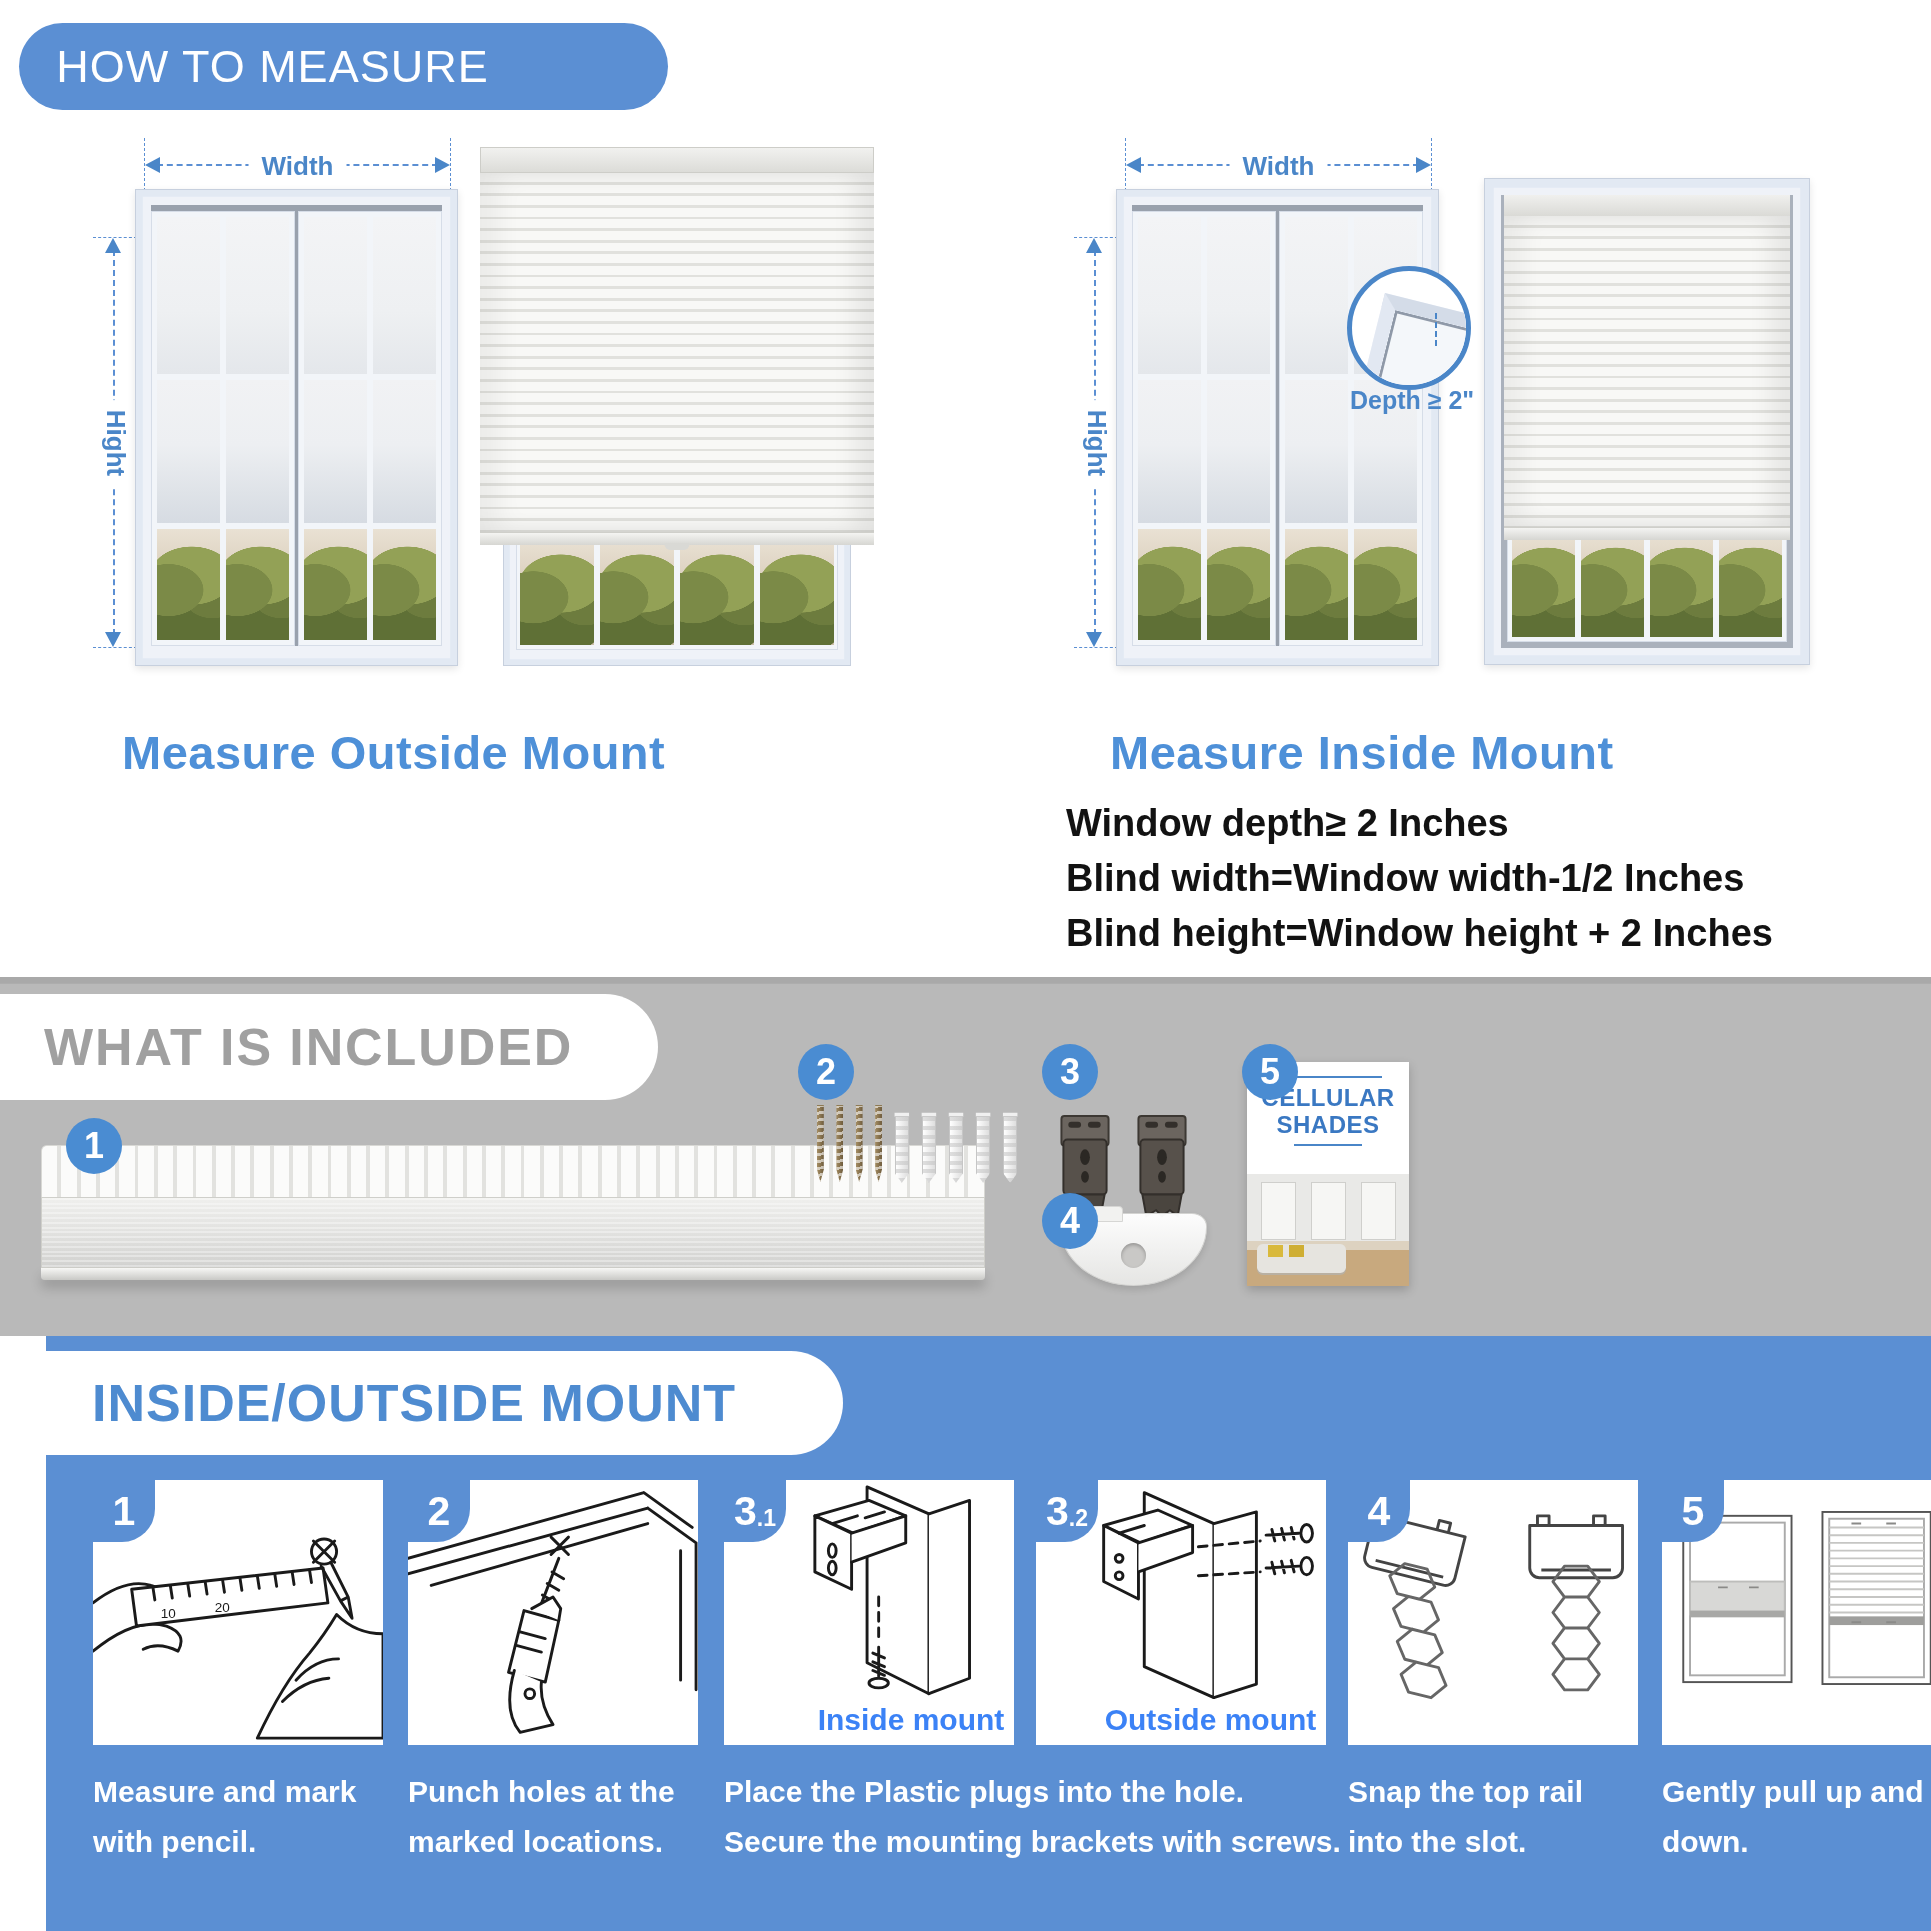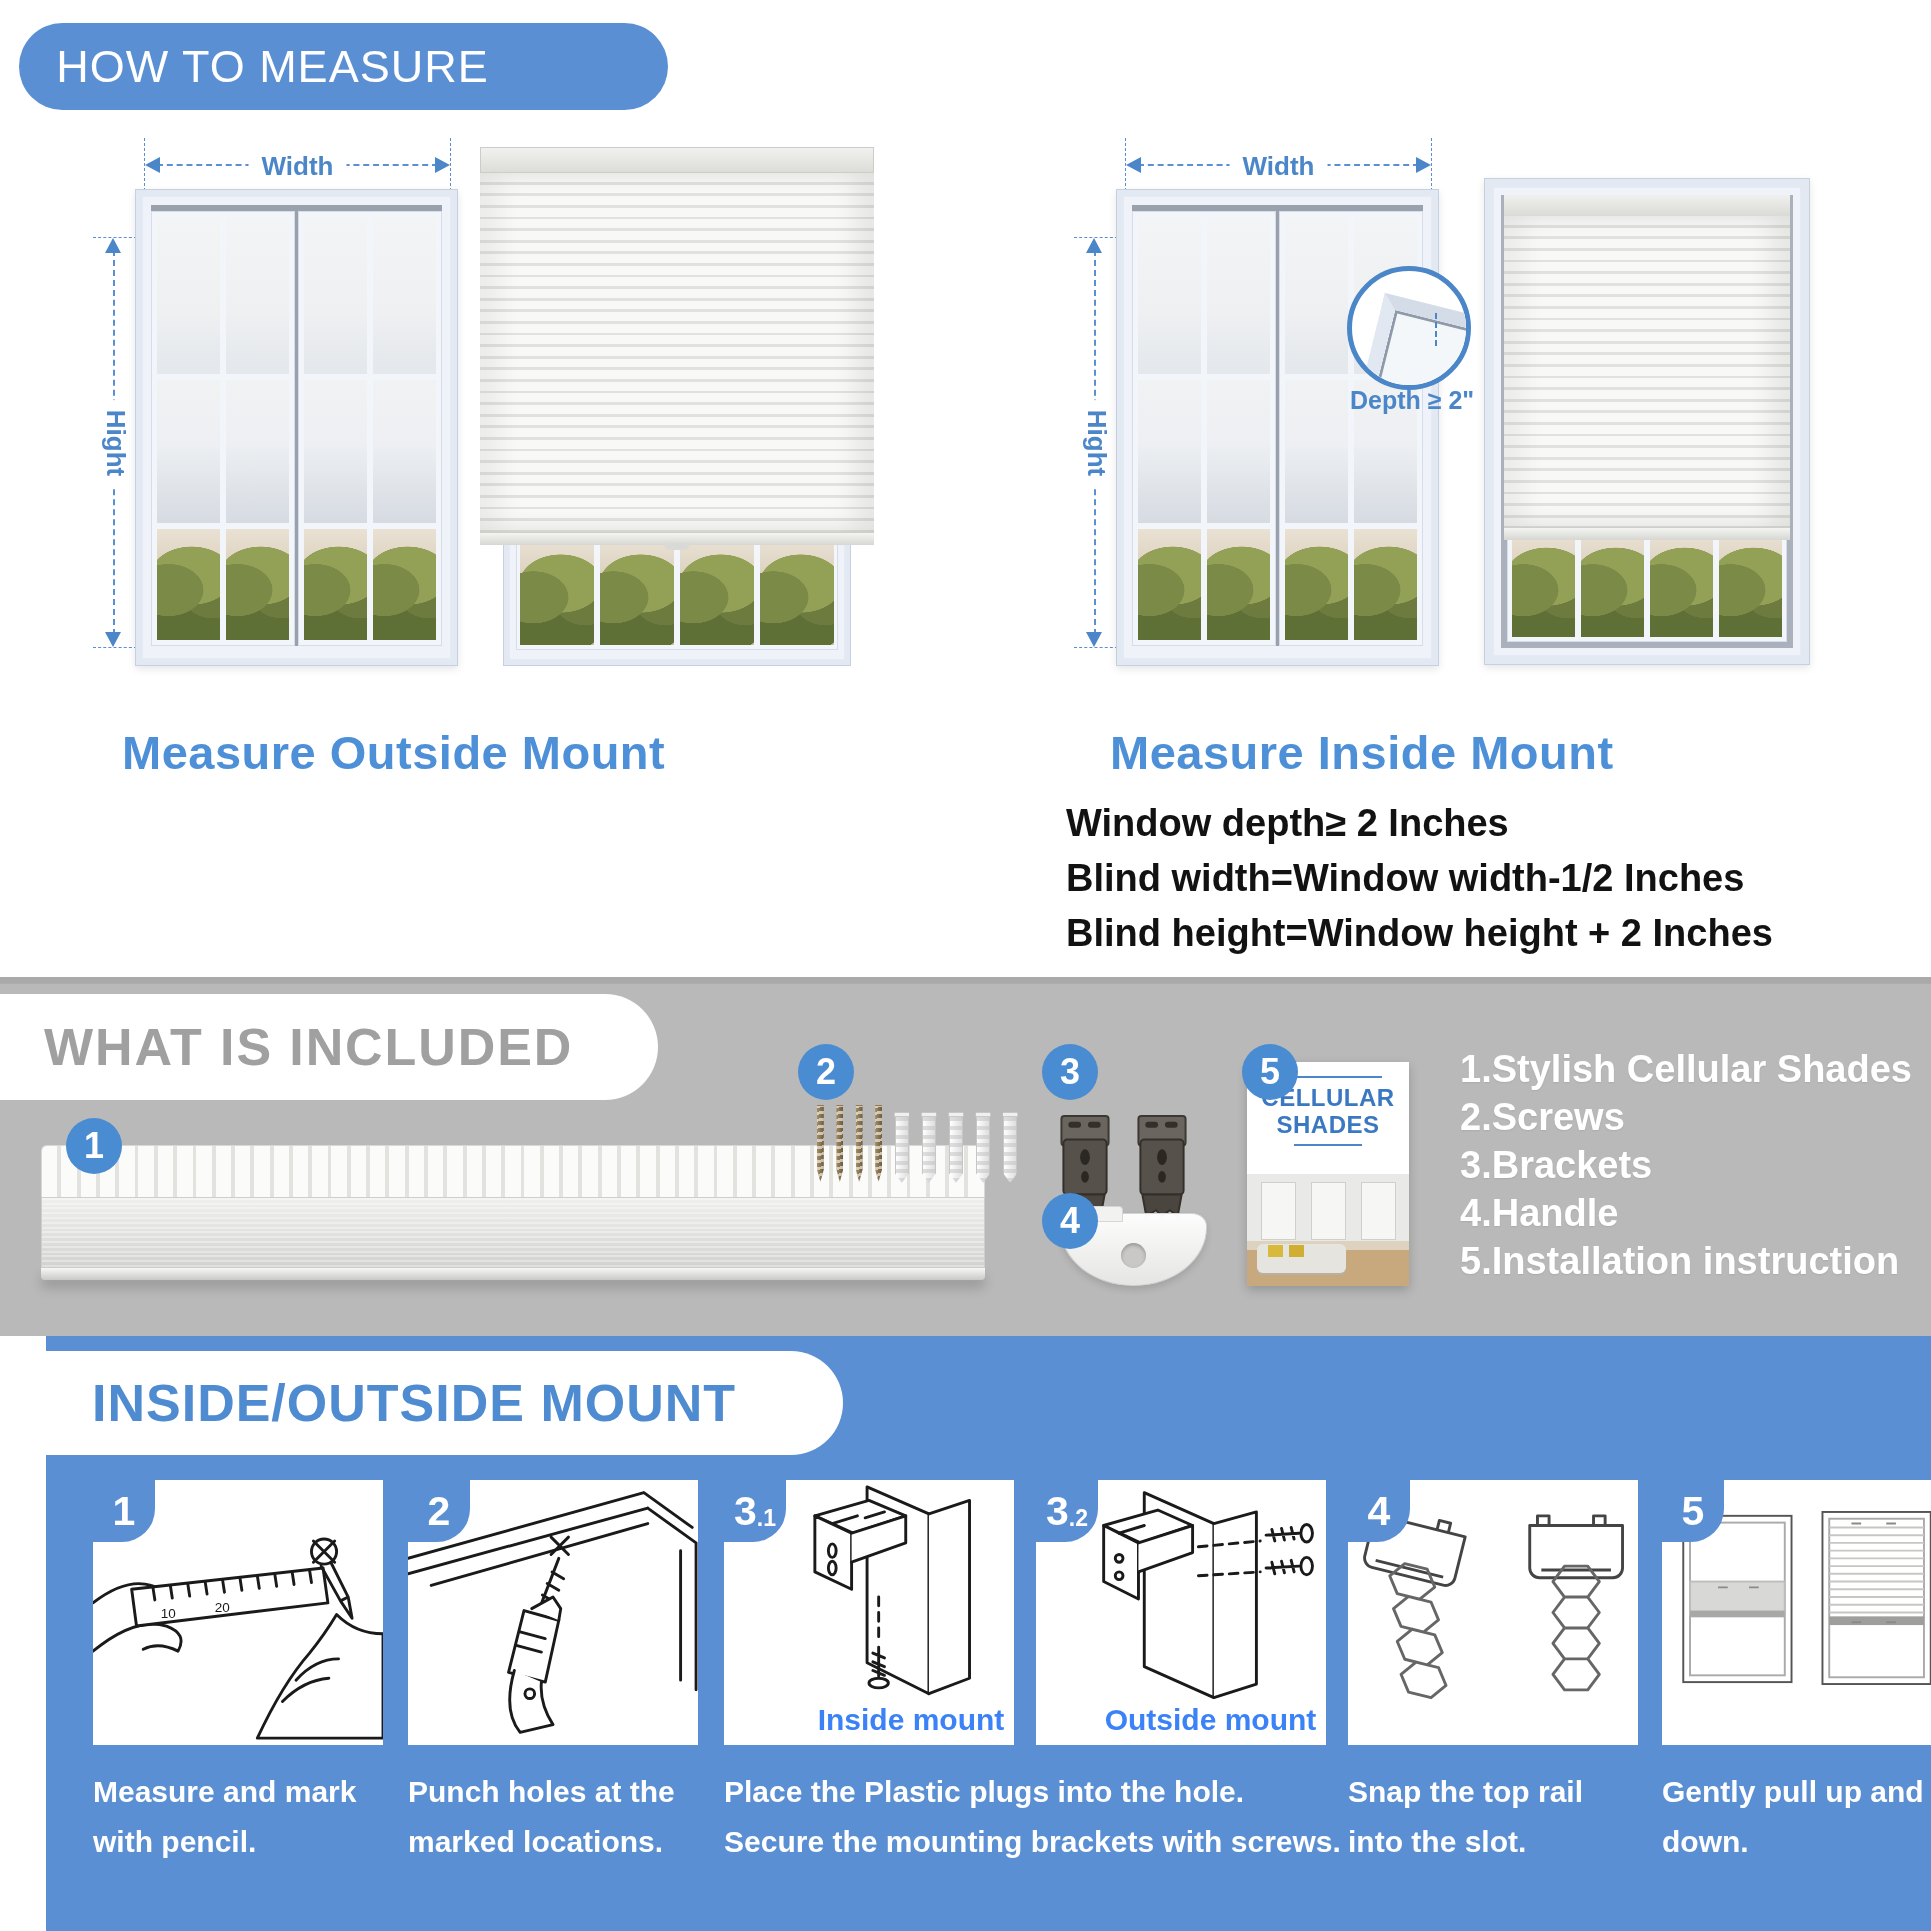--- a/index.html
+++ b/index.html
@@ -373,27 +373,20 @@
       <div class="bk-photo">
         <i class="bwin a"></i>
         <i class="bwin b"></i>
         <i class="bwin c"></i>
         <i class="couch"></i>
         <i class="pil"></i>
         <i class="pil p2"></i>
       </div>
     </div>
 
-    <div class="inc-items">
-      <div>1.Stylish Cellular Shades</div>
-      <div>2.Screws</div>
-      <div>3.Brackets</div>
-      <div>4.Handle</div>
-      <div>5.Installation instruction</div>
-    </div>
   </section>
 
   <section class="s3">
     <div class="pill-iom">
       <span>INSIDE/OUTSIDE MOUNT</span>
     </div>
 
     <div class="panel" id="p1">
       <div class="stepnum">
           <span>1</span>

